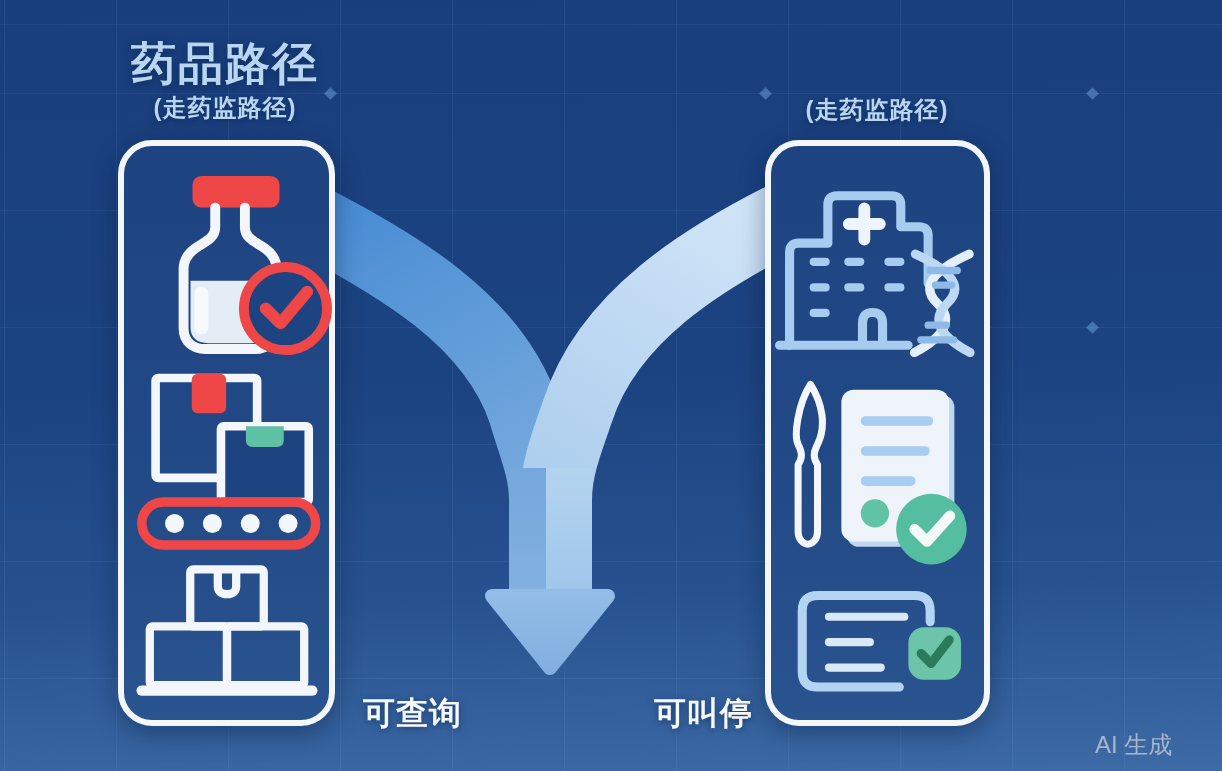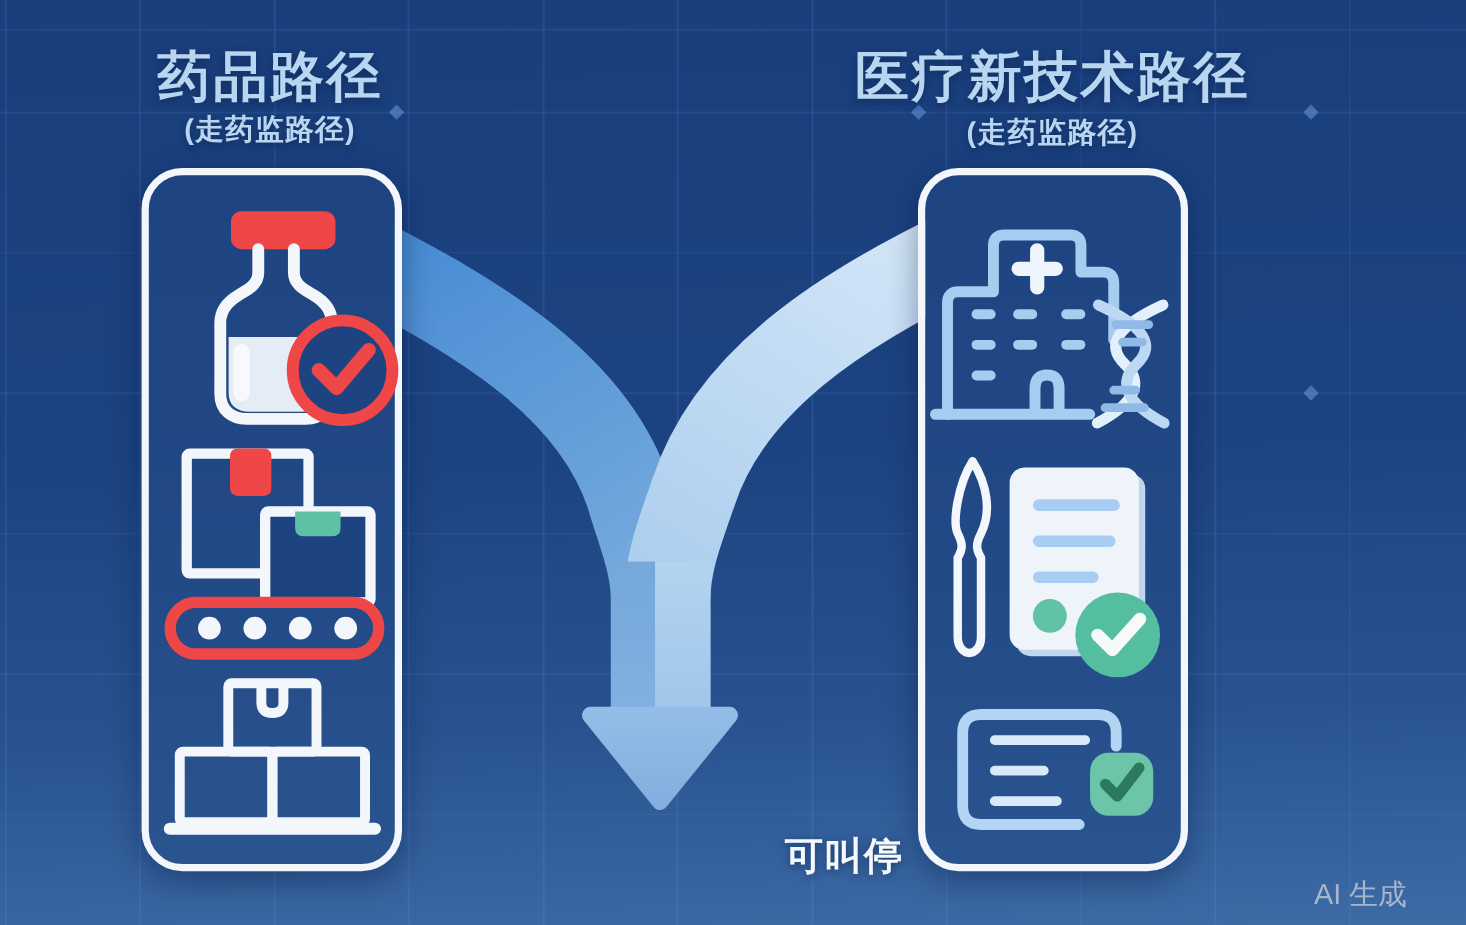--- a/index.html
+++ b/index.html
@@ -93,21 +93,20 @@
     </defs>
     <path d="M296,212 C402,266 494,322 524,412 C534,446 545,470 545,500 L545,604" fill="none" stroke="url(#gradL)" stroke-width="72"></path>
     <path d="M804,208 C700,258 608,318 578,410 C566,444 556,470 556,500 L556,604" fill="none" stroke="url(#gradR)" stroke-width="72"></path>
     <rect x="510" y="468" width="36" height="136" fill="url(#gradSD)"></rect>
     <rect x="546" y="468" width="46" height="136" fill="url(#gradSL)"></rect>
     <path d="M492,596 L608,596 L550,668 Z" fill="url(#gradHead)" stroke="url(#gradHead)" stroke-width="14" stroke-linejoin="round"></path>
   </svg>
 
   <div class="title t-left">药品路径</div>
   <div class="subtitle s-left">(走药监路径)</div>
-  <div class="title t-right">医疗新技术路径</div>
   <div class="subtitle s-right">(走药监路径)</div>
 
   <div class="panel panel-left">
 
     <svg class="icon" width="198" height="183" viewBox="0 0 200 185" style="margin-left:18px;">
       <rect x="56" y="4" width="88" height="32" rx="9" fill="#ef4647"></rect>
       <path d="M54,110 H134 V156 C134,168 126,173 116,173 H72 C60,173 54,167 54,157 Z" fill="#e4ecf6"></path>
       <rect x="58" y="116" width="14" height="48" rx="7" fill="#f7fafd"></rect>
       <path d="M79,36 V56 C79,66 70,70 62,75 C52,81 47,89 47,98 V158 C47,172 57,179 69,179 H119 C131,179 141,171 141,158 V98 C141,89 136,81 126,75 C118,70 109,66 109,56 V36" fill="none" stroke="#f3f7fb" stroke-width="10" stroke-linejoin="round" stroke-linecap="round"></path>
       <circle cx="150" cy="138" r="42" fill="#1e4381" stroke="#ef4647" stroke-width="10"></circle>
@@ -172,17 +171,18 @@
     <svg class="icon" width="186" height="118" viewBox="0 0 205 130">
       <path d="M160,46 V34 Q160,17 143,17 H36 Q19,17 19,34 V101 Q19,118 36,118 H126" fill="none" stroke="#b3d5f3" stroke-width="10" stroke-linecap="round"></path>
       <rect x="44" y="36" width="92" height="9" rx="4.5" fill="#d8eaf9"></rect>
       <rect x="44" y="64" width="54" height="9" rx="4.5" fill="#d8eaf9"></rect>
       <rect x="44" y="92" width="66" height="9" rx="4.5" fill="#d8eaf9"></rect>
       <rect x="136" y="52" width="58" height="58" rx="17" fill="#6cc5a9"></rect>
       <path d="M150,81 L161,92 L181,66" fill="none" stroke="#2c7a5e" stroke-width="10" stroke-linecap="round" stroke-linejoin="round"></path>
     </svg>
   </div>
 
+  <div class="footer-label fl-1">可查询</div>
   <div class="footer-label fl-3">可叫停</div>
 
   <div class="watermark">AI 生成</div>
 
 </div>
 
 </body></html>

